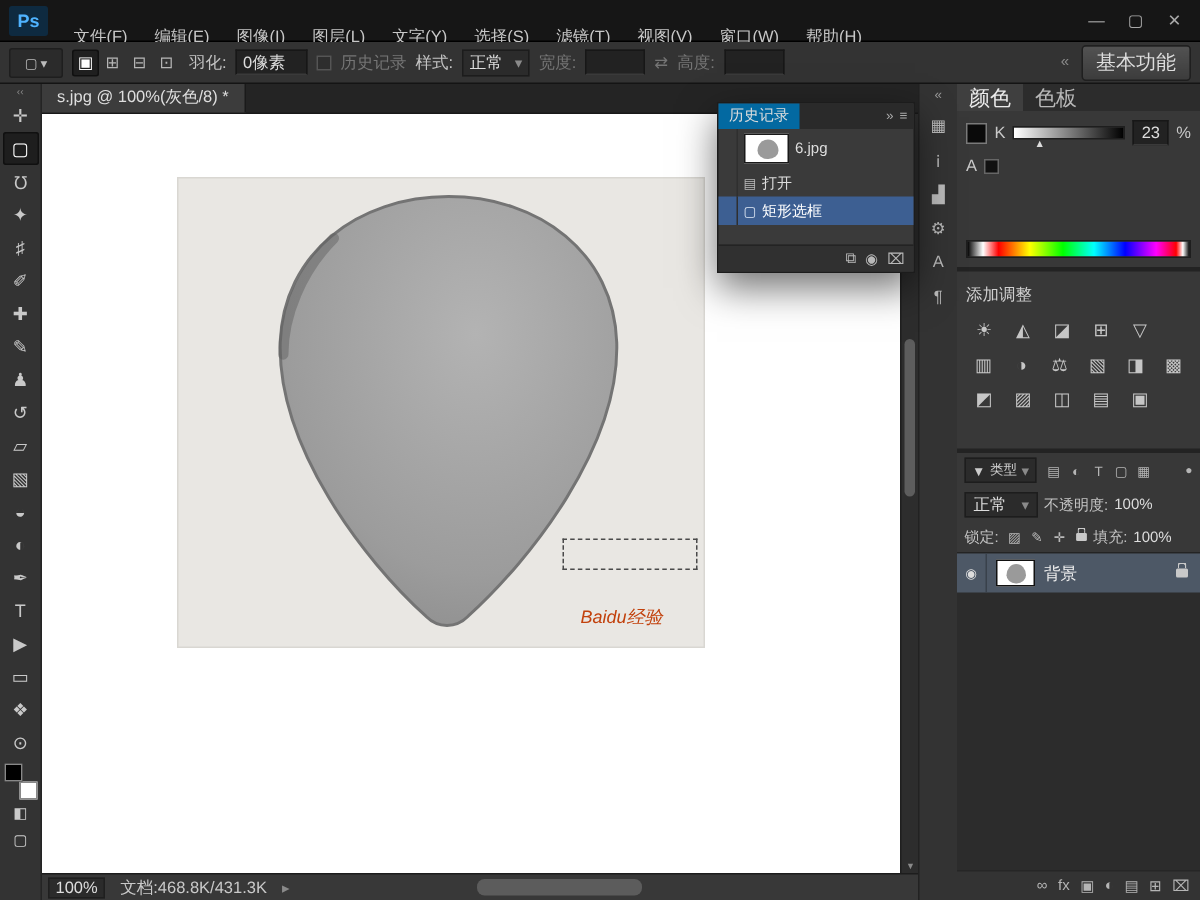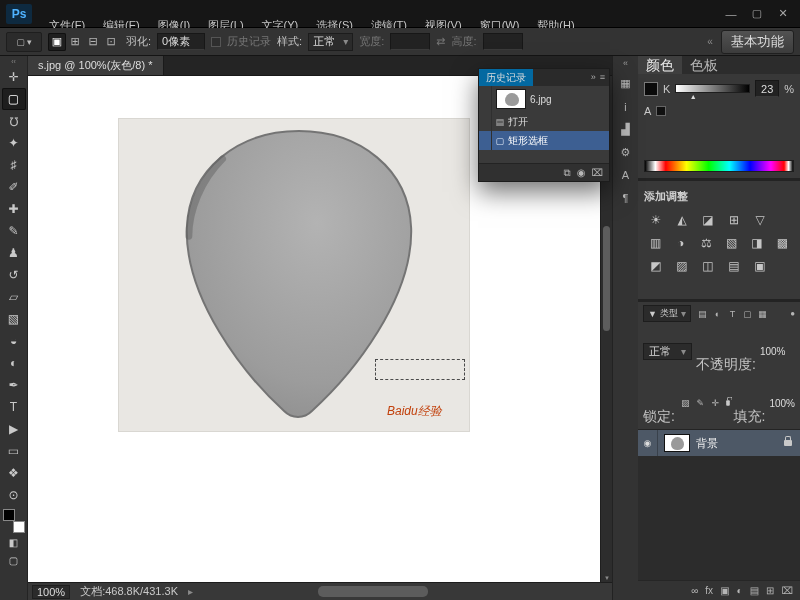--- a/index.html
+++ b/index.html
@@ -93,34 +93,34 @@
   .krow { display:flex; align-items:center; gap:5px; }
   .fgchip { width:14px; height:14px; background:#0a0a0a; border:1px solid #7a7a7a; }
   .kslider { position:relative; flex:1; height:9px; border:1px solid #1e1e1e;
     background:linear-gradient(to right,#fff,#000); }
   .kmarker { position:absolute; bottom:-8px; transform:translateX(-50%); font-size:7px; color:#ddd; }
   .kval { width:24px; justify-content:center; }
   .arow { display:flex; align-items:center; gap:5px; margin-top:8px; }
   .achip { width:10px; height:10px; background:#111; border:1px solid #666; }
   .spectrum { margin-top:auto; height:12px; border:1px solid #1e1e1e;
     background:linear-gradient(90deg,#000 0%,#fff 7%,#f00 14%,#ff0 28%,#0f0 43%,#0ff 57%,#00f 71%,#f0f 85%,#f00 94%,#fff 97%,#000 100%); }
-  .addlabel { color:#cfcfcf; margin:2px 0 4px 0;font-weight:bold; }
+  .addlabel { color:#cfcfcf; margin:2px 0 4px 0; }
   .adj-row { display:flex; gap:2px; margin:2px 0; }
   .adj { width:24px; height:19px; display:flex; align-items:center; justify-content:center;
     color:#c6c6c6; font-size:12px; border-radius:2px; }
   
   .lrow { display:flex; align-items:center; gap:4px; padding:3px 5px; }
   .filterbox { display:flex; align-items:center; gap:3px; background:#2b2b2b; border:1px solid #1d1d1d;
     height:17px; padding:0 4px; font-size:9px; color:#ccc; }
   .lficon { width:15px; height:16px; display:flex; align-items:center; justify-content:center;
     color:#b5b5b5; font-size:9px; }
   .ltoggle { margin-left:auto; color:#b5b5b5; font-size:8px; }
   .blenddrop { display:flex; align-items:center; gap:10px; background:#2b2b2b; border:1px solid #1d1d1d;
     height:17px; padding:0 5px; color:#ddd; }
-  .tinylabel { font-size:14px; color:#c3c3c3; white-space:nowrap;margin-top:28px; }
+  .tinylabel { font-size:10px; color:#c3c3c3; white-space:nowrap; }
   .tinyval { font-size:10px; color:#ddd; }
   .lockicons { display:flex; gap:2px; align-items:center; }
   .lki { width:13px; height:14px; display:flex; align-items:center; justify-content:center; color:#b9b9b9; font-size:9px; }
   .lock { position:relative; display:inline-block; width:8px; height:6px; background:#c9c9c9; border-radius:1px; }
   .lock::before { content:""; position:absolute; left:1px; top:-4px; width:4px; height:3px;
     border:1px solid #c9c9c9; border-bottom:none; border-radius:2px 2px 0 0; }
   .layerlist { flex:1; background:#2c2c2c; border-top:1px solid #242424; }
   .layer-row { display:flex; align-items:center; height:26px; background:#4d5866; color:#eee; }
   .eyecell { width:20px; align-self:stretch; border-right:1px solid #39414b; display:flex;
     align-items:center; justify-content:center; font-size:9px; color:#ddd; }

